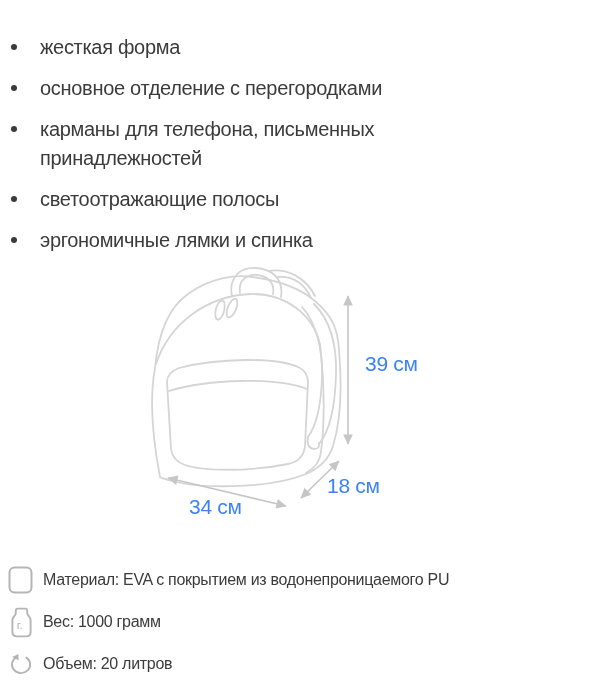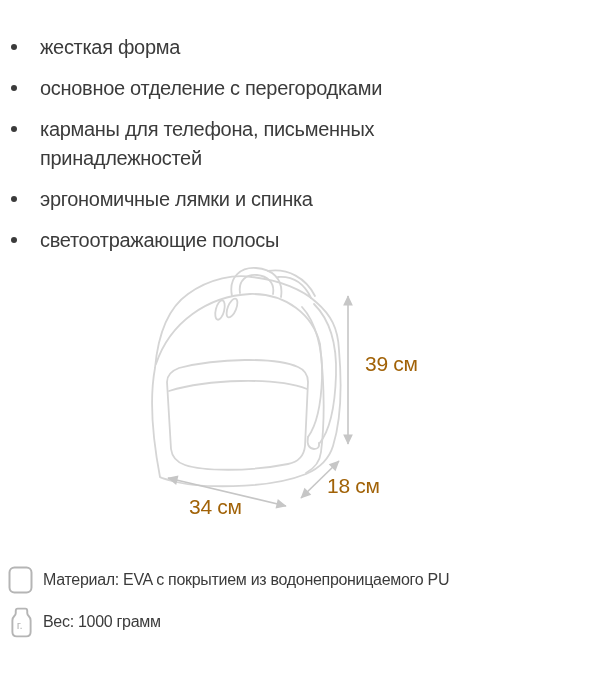--- a/index.html
+++ b/index.html
@@ -38,21 +38,21 @@
 
   
   .figure { position: relative; height: 277px; }
   .figure svg { position: absolute; }
   .svg-backpack { left: 148px; top: 5px; }
   .svg-arrows { left: 0; top: 0; }
   .dim {
     position: absolute;
     font-size: 21px;
     letter-spacing: -0.3px;
-    color: #a16207;
+    color: #3b82f6;
     white-space: nowrap;
   }
   .dim-h { left: 365px; top: 97px; }
   .dim-w { left: 189px; top: 240px; }
   .dim-d { left: 327px; top: 219px; }
 
   
   .specs { margin: 32px 0 0 0; padding-left: 8px; }
   .spec-row {
     display: flex;
@@ -88,25 +88,25 @@
     <li>
       <span class="bullet"></span>
       <span class="ftext">основное отделение с перегородками</span>
     </li>
     <li>
       <span class="bullet"></span>
       <span class="ftext">карманы для телефона, письменных принадлежностей</span>
     </li>
     <li>
       <span class="bullet"></span>
+      <span class="ftext">светоотражающие полосы</span>
+    </li>
+    <li>
+      <span class="bullet"></span>
       <span class="ftext">эргономичные лямки и спинка</span>
-    </li>
-    <li>
-      <span class="bullet"></span>
-      <span class="ftext">светоотражающие полосы</span>
     </li>
   </ul>
 
   <div class="figure">
 
     <svg class="svg-backpack" width="215" height="248" viewBox="0 0 215 248">
 
       <path class="lineart-fill" d="M 12 217
            C 4 175, 2 135, 7 108
            C 10 75, 20 48, 40 34
@@ -181,15 +181,24 @@
           <path class="iconline" d="M 8 1.5 H 16 C 17.5 1.5, 18 2.5, 18 4 V 6 C 18 7.5, 18.5 8.2, 19.5 9.2
                C 21 10.7, 21.5 12, 21.5 14 V 26 C 21.5 29, 19.5 30.5, 17 30.5 H 7
                C 4.5 30.5, 2.5 29, 2.5 26 V 14 C 2.5 12, 3 10.7, 4.5 9.2
                C 5.5 8.2, 6 7.5, 6 6 V 4 C 6 2.5, 6.5 1.5, 8 1.5 Z"></path>
           <text x="7" y="23" font-size="12" fill="#b5b5b5" font-family="Liberation Sans, sans-serif">г.</text>
         </svg>
       </span>
       <span class="spec-text">Вес: 1000 грамм</span>
     </div>
 
+    <div class="spec-row">
+      <span class="spec-icon">
+        <svg width="26" height="23" viewBox="0 0 28 24">
+          <path class="iconline" d="M 19.8 4.6 A 9.8 9.2 0 1 1 9 4.2"></path>
+          <path d="M 11.2 0.6 L 4.4 3.8 L 11.4 7.4 Z" fill="#b5b5b5"></path>
+        </svg>
+      </span>
+      <span class="spec-text">Объем: 20 литров</span>
+    </div>
 
   </div>
 </div>
 
 </body></html>

